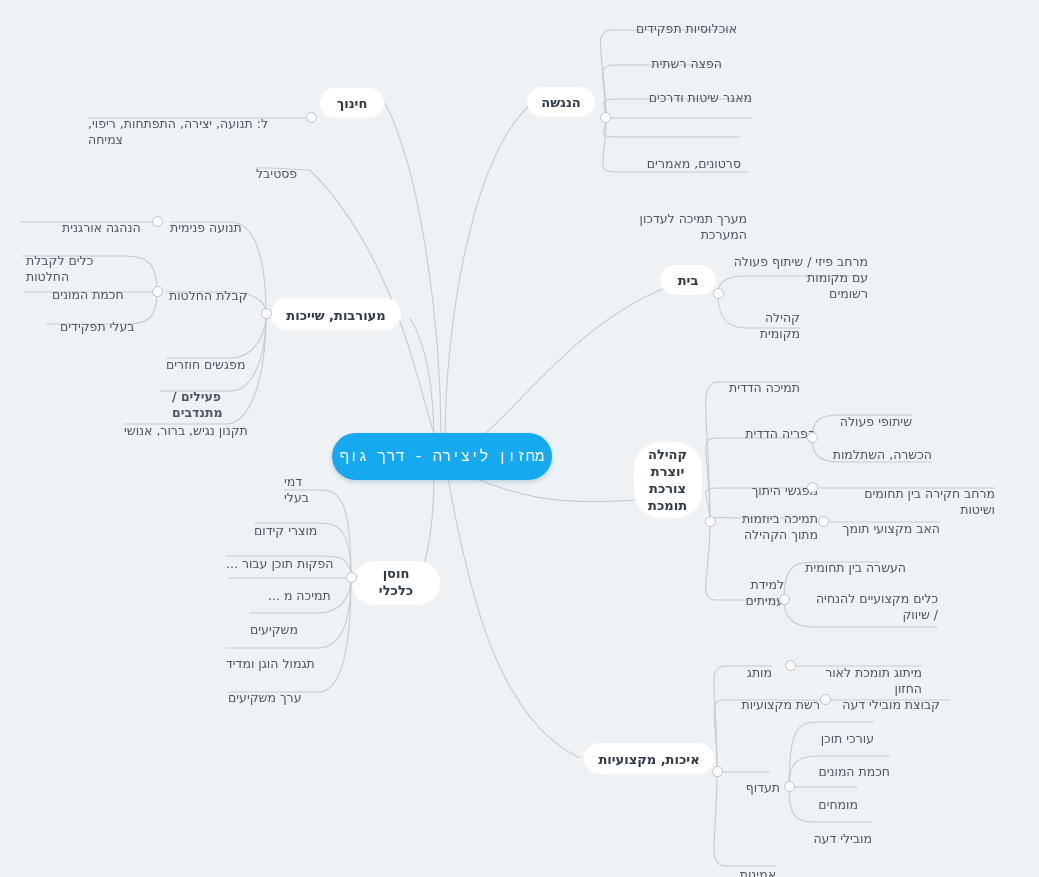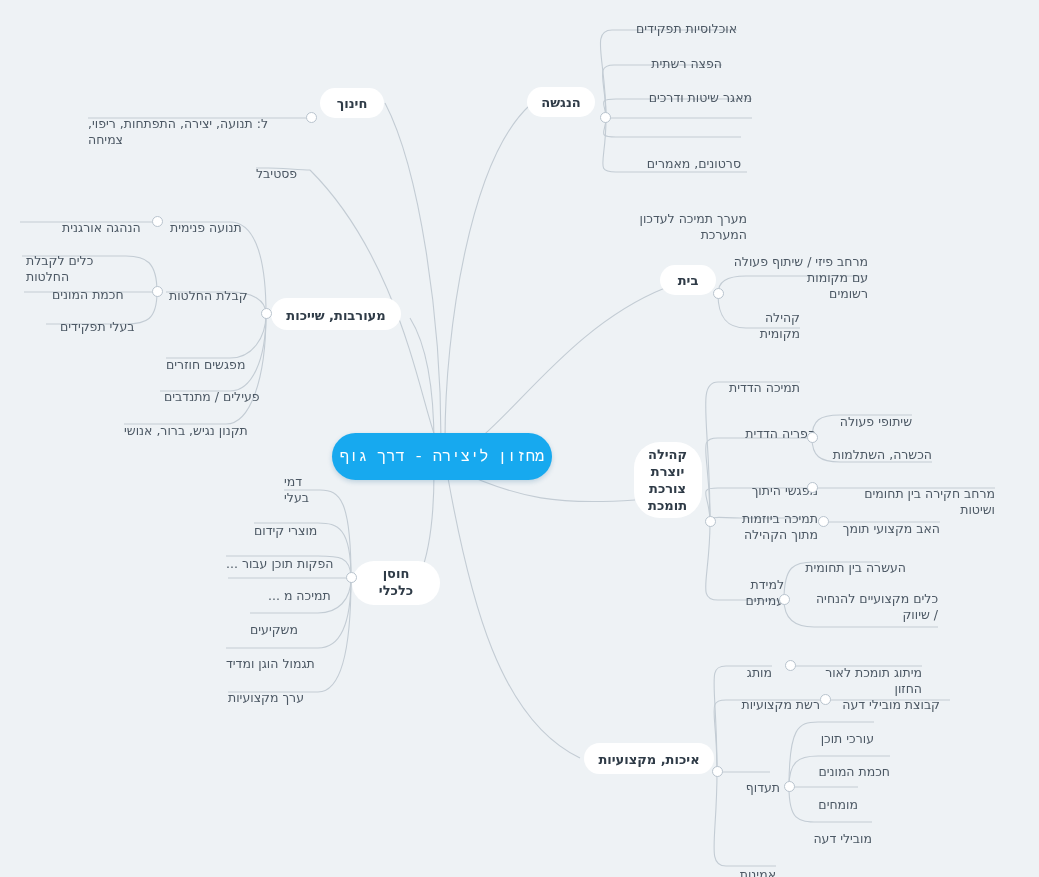--- a/index.html
+++ b/index.html
@@ -226,21 +226,21 @@
   <div class="leaf lalign" style="left:52px; top:271px; width:86px;">
     <span>חכמת המונים</span>
   </div>
   <div class="leaf lalign" style="left:60px; top:303px; width:78px;">
     <span>בעלי תפקידים</span>
   </div>
 
   <div class="leaf lalign" style="left:166px; top:341px; width:94px;">
     <span>מפגשים חוזרים</span>
   </div>
-  <div class="leaf lalign" style="left:164px; top:373px; width:100px;">
+  <div class="leaf lalign" style="left:172px; top:373px; width:100px;font-weight:bold;">
     <span>פעילים / מתנדבים</span>
   </div>
   <div class="leaf lalign" style="left:124px; top:407px; width:136px;">
     <span>תקנון נגיש, ברור, אנושי</span>
   </div>
 
   <div class="pill" style="left:352px; top:561px; width:88px; height:44px;">
     <span>חוסן כלכלי</span>
   </div>
   <div class="knob" style="left:346px; top:572px;"></div>
@@ -258,21 +258,21 @@
   <div class="leaf lalign" style="left:248px; top:572px; width:88px;margin-left:20px;">
     <span>תמיכה מ ...</span>
   </div>
   <div class="leaf lalign" style="left:250px; top:606px; width:66px;">
     <span>משקיעים</span>
   </div>
   <div class="leaf lalign" style="left:226px; top:640px; width:110px;">
     <span>תגמול הוגן ומדיד</span>
   </div>
   <div class="leaf lalign" style="left:228px; top:674px; width:104px;">
-    <span>ערך מקצועיות</span>
+    <span>ערך משקיעים</span>
   </div>
 
   <div class="pill" style="left:660px; top:265px; width:56px; height:30px;">
     <span>בית</span>
   </div>
   <div class="knob" style="left:713px; top:288px;"></div>
   <div class="leaf ralign" style="left:716px; top:238px; width:152px;">
     <span>מרחב פיזי / שיתוף פעולה
 עם מקומות
 רשומים</span>

